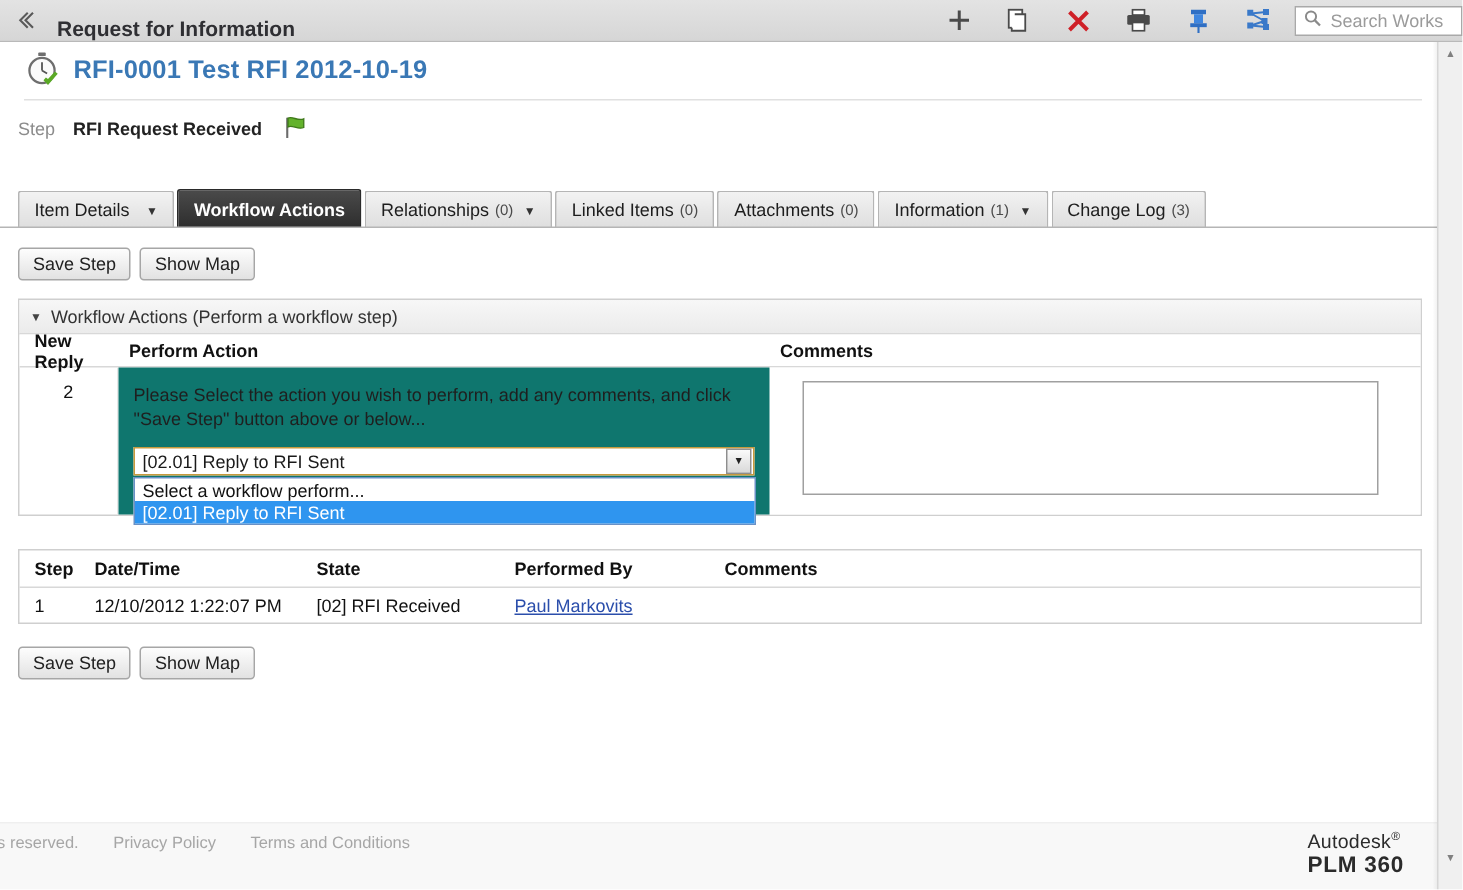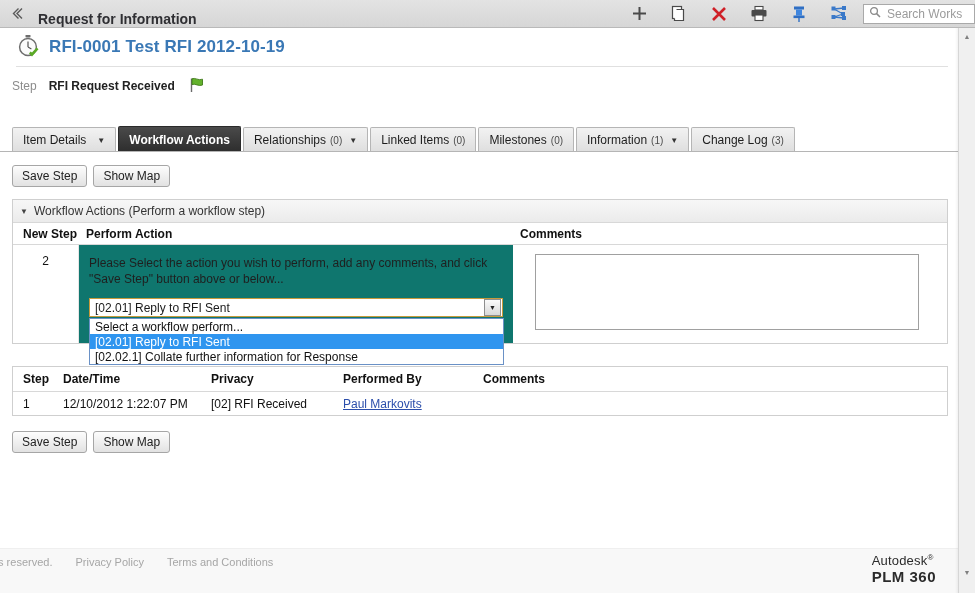--- a/index.html
+++ b/index.html
@@ -320,21 +320,21 @@
     <div class="tab">
       <span>Relationships</span>
       <span class="cnt">(0)</span>
       <span class="caret">▼</span>
     </div>
     <div class="tab">
       <span>Linked Items</span>
       <span class="cnt">(0)</span>
     </div>
     <div class="tab">
-      <span>Milestones</span>
+      <span>Attachments</span>
       <span class="cnt">(0)</span>
     </div>
     <div class="tab">
       <span>Information</span>
       <span class="cnt">(1)</span>
       <span class="caret">▼</span>
     </div>
     <div class="tab">
       <span>Change Log</span>
       <span class="cnt">(3)</span>
@@ -347,55 +347,54 @@
     <button class="btn">Show Map</button>
   </div>
 
   <div class="panel">
     <div class="panel-head">
       <span class="tri">▼</span>
       <span>Workflow Actions (Perform a workflow step)</span>
     </div>
 
     <div class="grid-head">
-      <div class="col-step">New Step</div>
+      <div class="col-step">New Reply</div>
       <div class="col-act">Perform Action</div>
       <div class="col-cmt">Comments</div>
     </div>
 
     <div class="grid-body">
       <div class="cell-step">2</div>
 
       <div class="cell-action">
         <div class="action-msg">Please Select the action you wish to perform, add any comments, and click "Save Step" button above or below...</div>
 
         <div class="select-wrap">
           <div class="select-box">
             <span class="val">[02.01] Reply to RFI Sent</span>
             <span class="select-arrow">▼</span>
           </div>
           <div class="select-list">
             <div class="opt">Select a workflow perform...</div>
             <div class="opt sel">[02.01] Reply to RFI Sent</div>
-            <div class="opt">[02.02.1] Collate further information for Response</div>
           </div>
         </div>
       </div>
 
       <div class="cell-comments">
         <textarea class="cmt-box" style=""></textarea>
       </div>
     </div>
   </div>
 
   <div class="hist">
     <div class="hist-head">
       <div class="h-step">Step</div>
       <div class="h-date">Date/Time</div>
-      <div class="h-action">Privacy</div>
+      <div class="h-action">State</div>
       <div class="h-by">Performed By</div>
       <div class="h-cmt">Comments</div>
     </div>
     <div class="hist-row">
       <div class="h-step">1</div>
       <div class="h-date">12/10/2012 1:22:07 PM</div>
       <div class="h-action">[02] RFI Received</div>
       <div class="h-by">
         <span class="lnk">Paul Markovits</span>
       </div>

